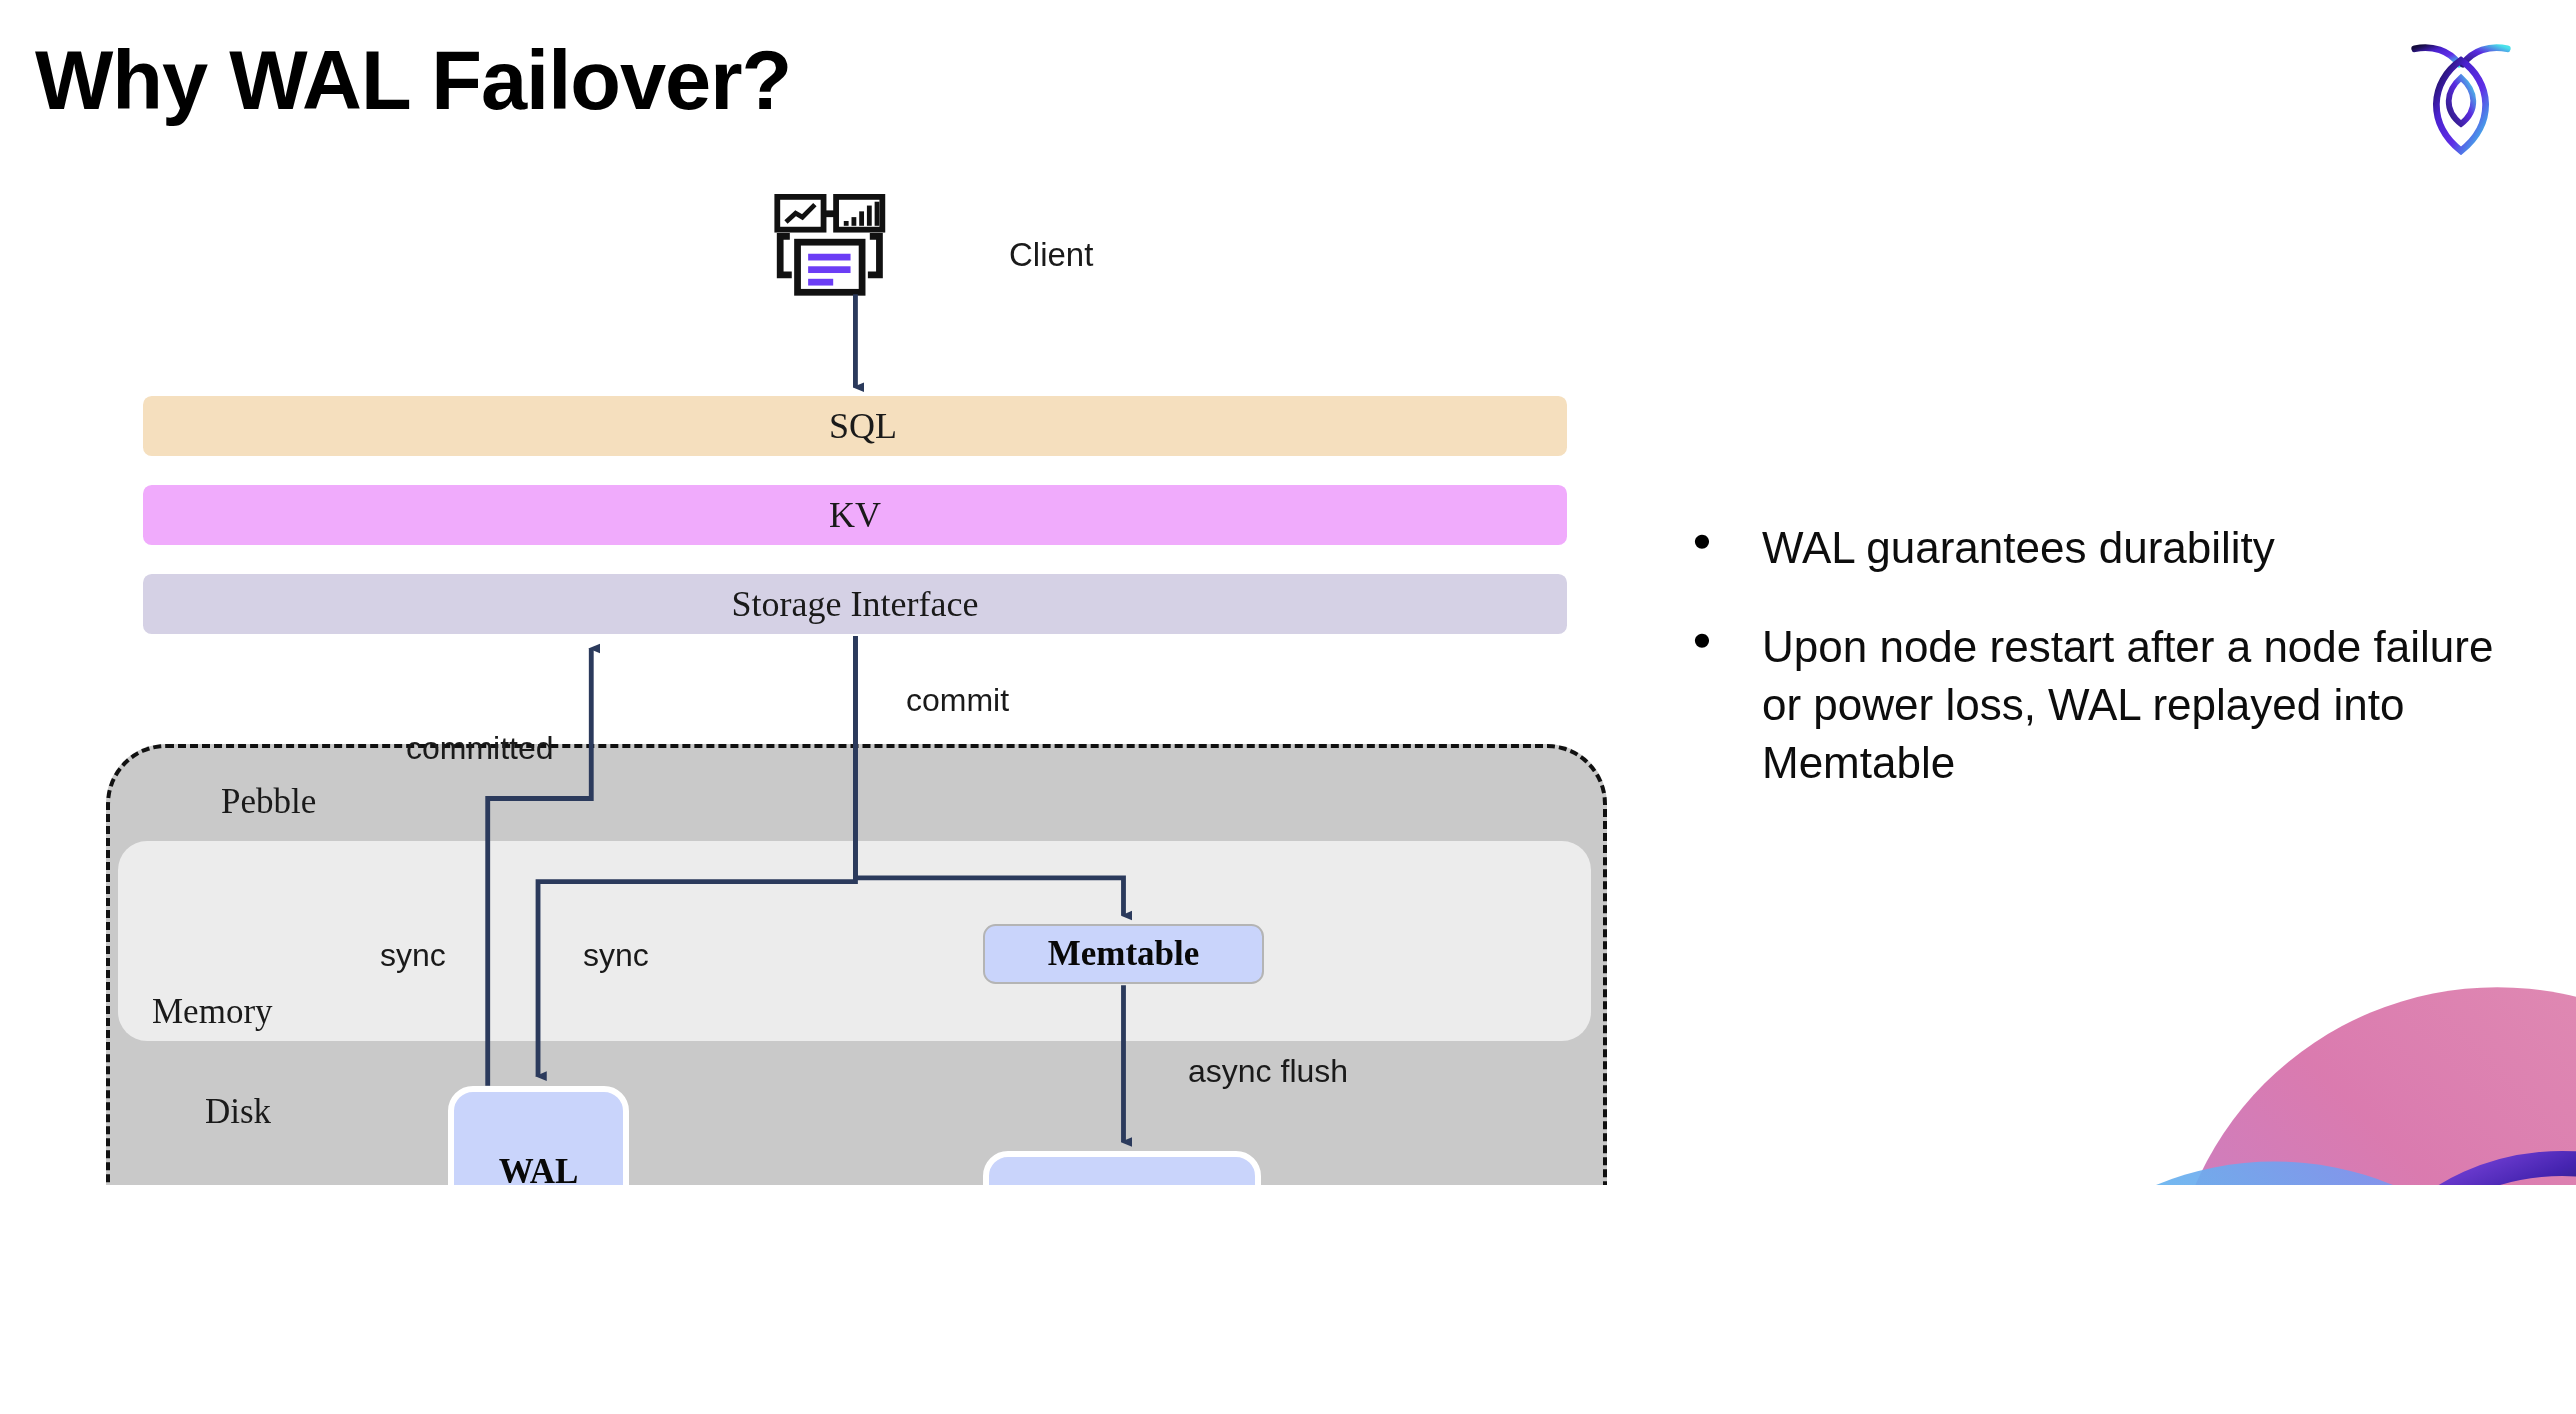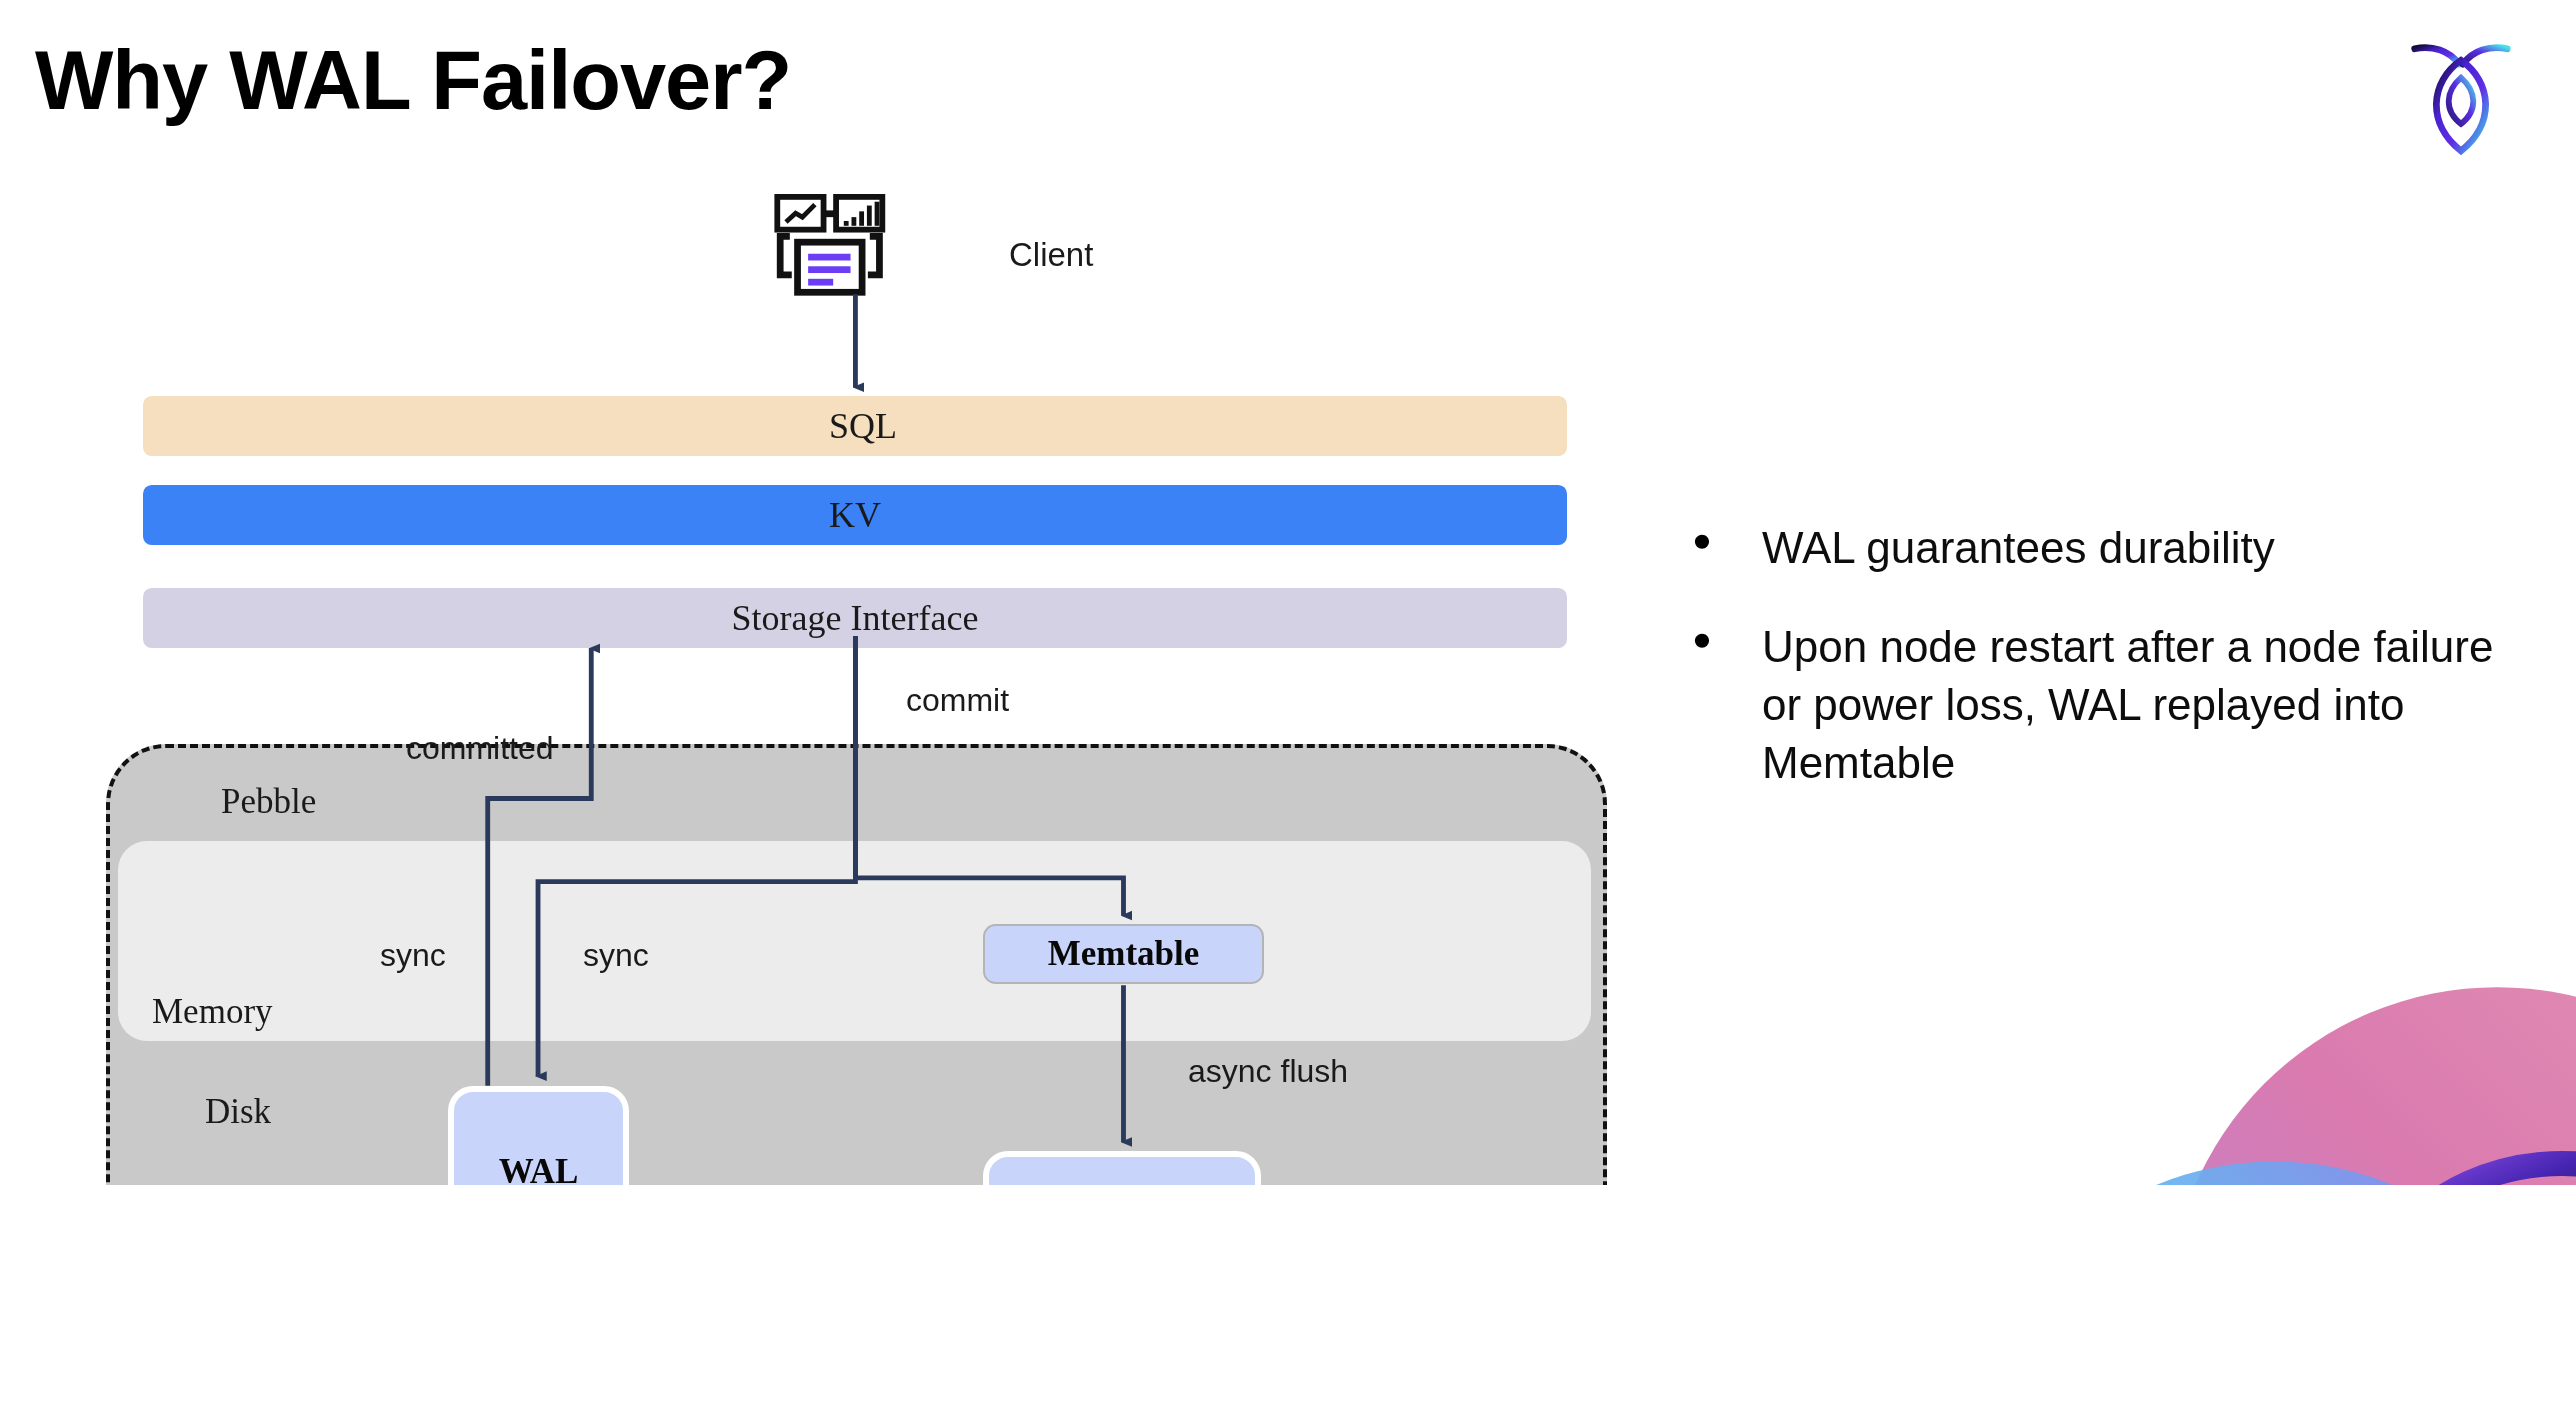--- a/index.html
+++ b/index.html
@@ -43,21 +43,21 @@
     position: absolute;
     left: 143px; width: 1424px; height: 60px;
     border-radius: 8.7px;
     display: flex; align-items: center; justify-content: center;
     font-family: "Liberation Serif", serif;
     font-size: 36px;
     color: #1a1a1a;
   }
   #bar-sql { top: 396px; padding-left: 16px; }
   #bar-kv  { top: 485px; }
-  #bar-storage { top: 588px; }
+  #bar-storage { top: 574px; }
 
   
   #pebble-box {
     position: absolute; left: 106px; top: 744px;
     width: 1501px; height: 659px;
     background: #c9c9c9;
     border: 4.8px dashed #111111;
     border-radius: 60px;
   }
   #pebble-label {
@@ -239,21 +239,21 @@
       <rect x="35" y="62" width="44" height="7" fill="#6b3df5"></rect>
       <rect x="35" y="75" width="44" height="7" fill="#6b3df5"></rect>
       <rect x="35" y="88" width="26" height="7" fill="#6b3df5"></rect>
     </svg>
   </div>
   <div id="client-label">Client</div>
 
   <div class="layer-bar" id="bar-sql" style="background:#f5dfbe;">
     <span>SQL</span>
   </div>
-  <div class="layer-bar" id="bar-kv" style="background:#3b82f6;">
+  <div class="layer-bar" id="bar-kv" style="background:#f0abfc;">
     <span>KV</span>
   </div>
   <div class="layer-bar" id="bar-storage" style="background:#d5d1e5;">
     <span>Storage Interface</span>
   </div>
 
   <div id="pebble-box"></div>
   <div id="memory-box"></div>
   <div id="pebble-label">Pebble</div>
   <div id="memory-label">Memory</div>

